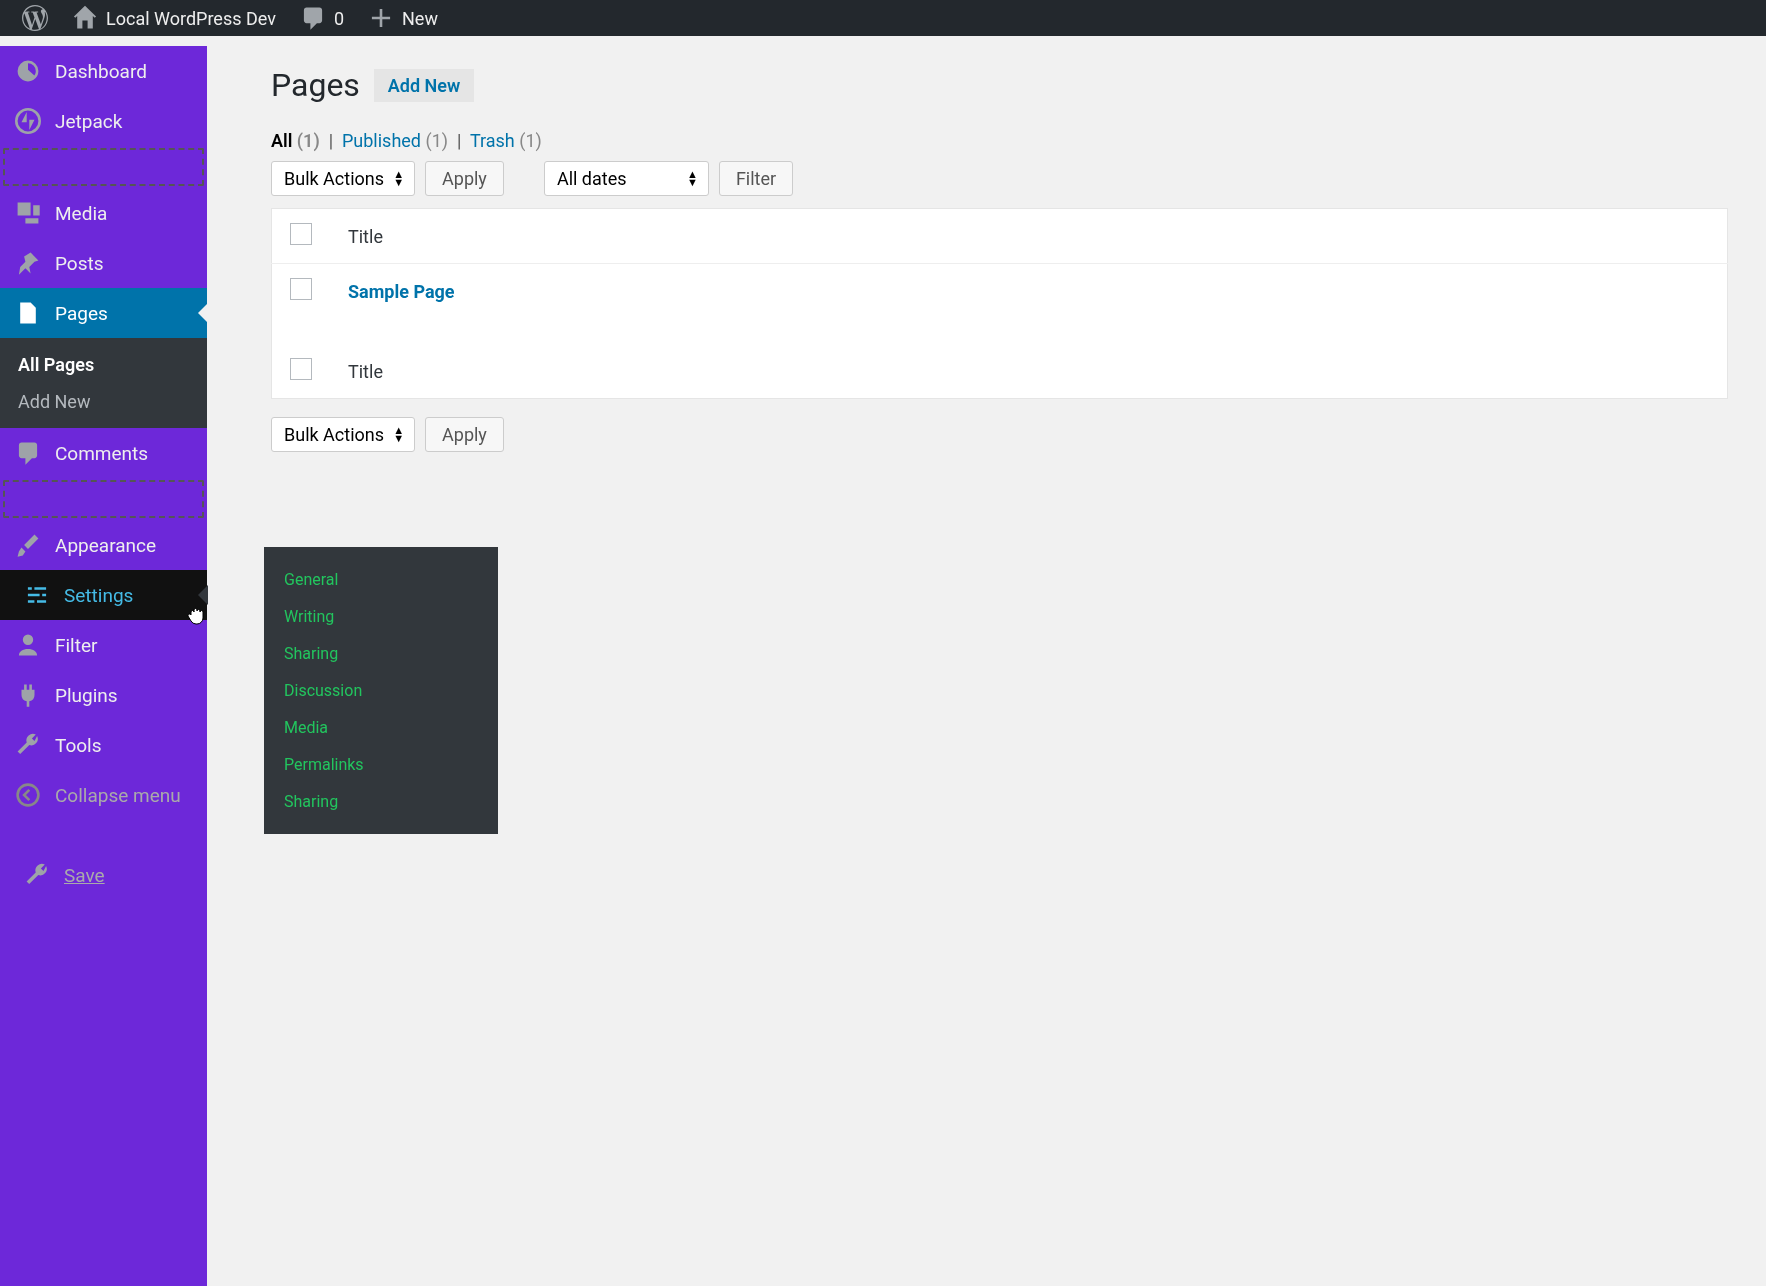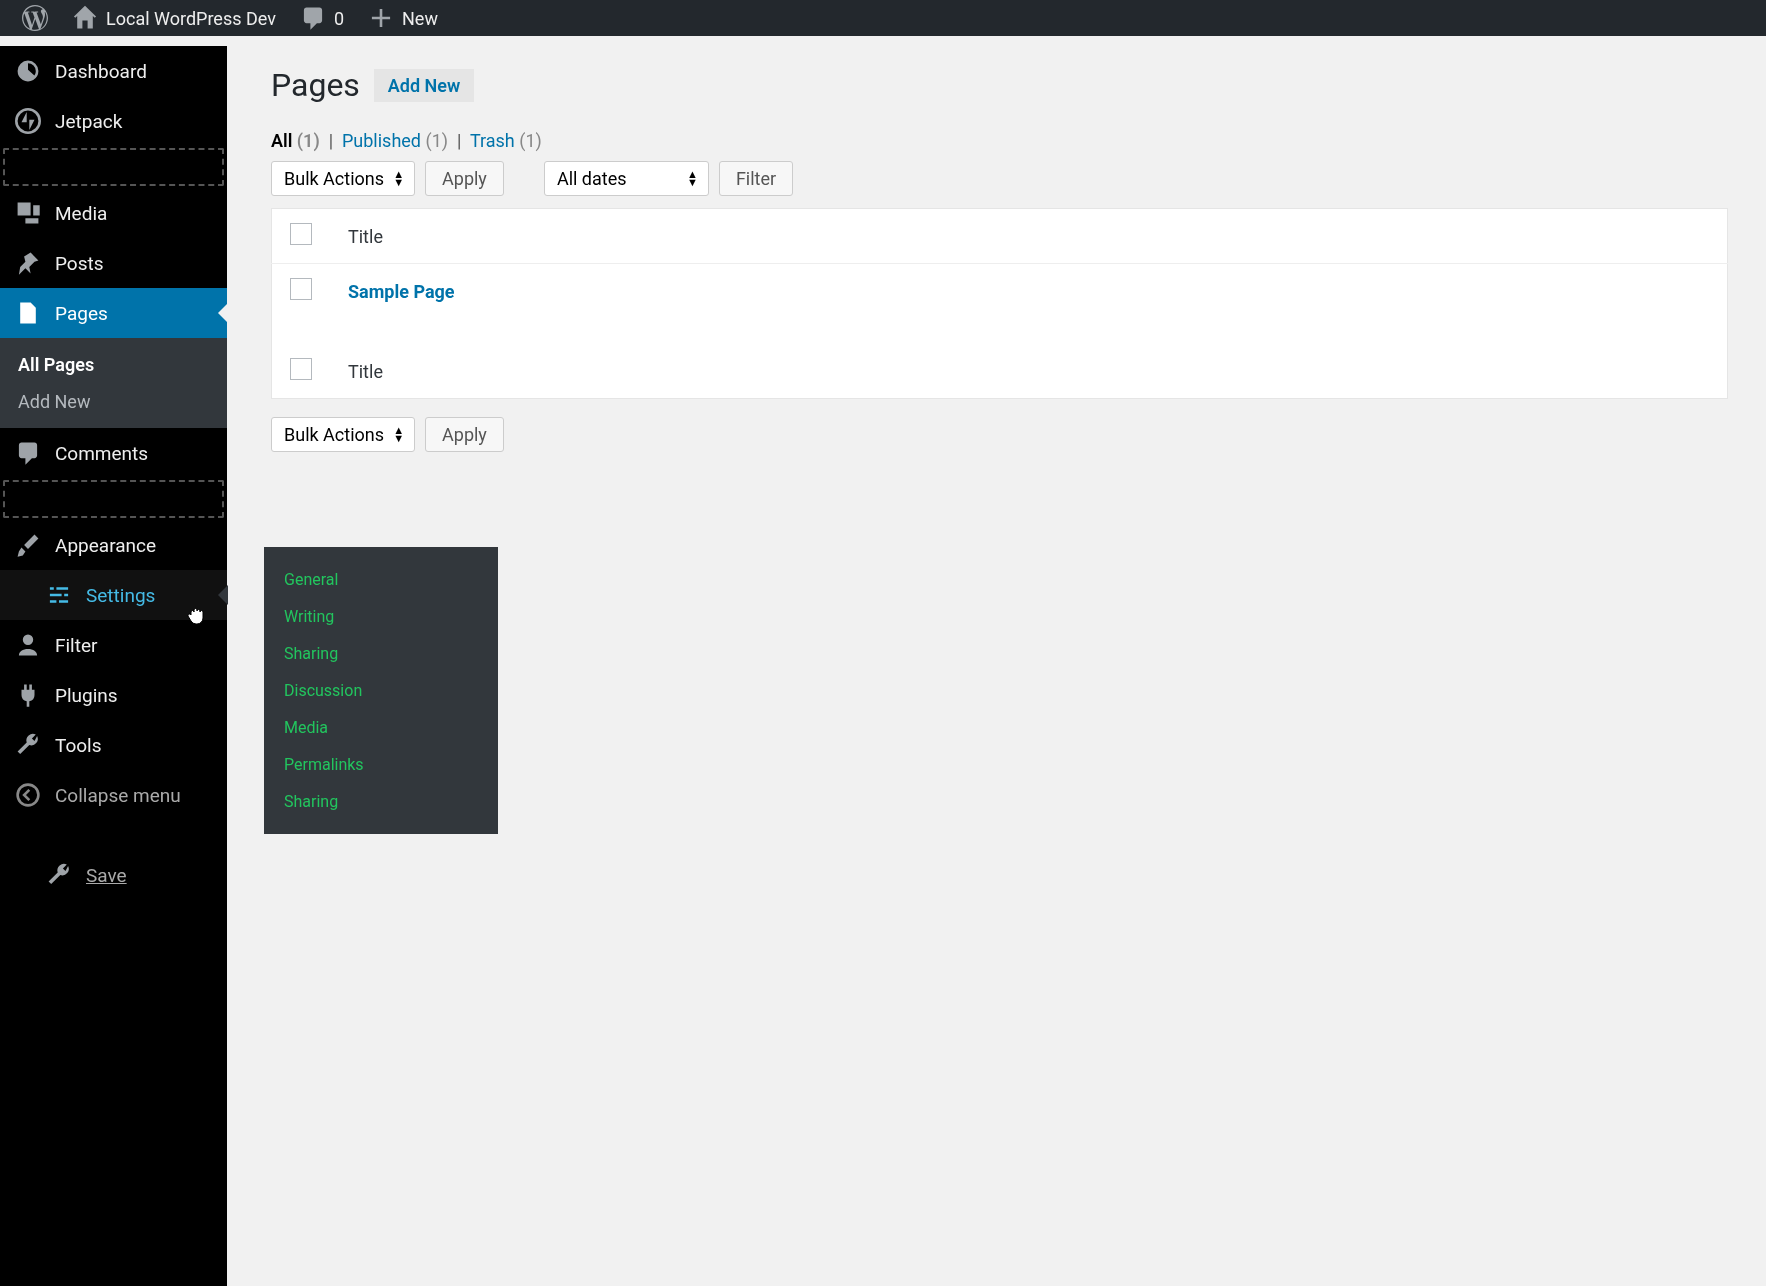--- a/index.html
+++ b/index.html
@@ -4,30 +4,30 @@
 <style>
 * { margin: 0; padding: 0; box-sizing: border-box; font-family: -apple-system, BlinkMacSystemFont, "Segoe UI", Roboto, sans-serif; }
 body { background: #f1f1f1; width: 1766px; height: 1286px; overflow: hidden; }
 
 
 .admin-bar { background: #23282d; height: 36px; display: flex; align-items: center; padding: 0 10px; color: #eee; font-size: 18px; }
 .admin-bar-item { display: flex; align-items: center; gap: 8px; padding: 0 12px; cursor: pointer; height: 46px; }
 .admin-bar-item svg { width: 26px; height: 26px; fill: #a0a5aa; }
 
 
-.sidebar { position: absolute; left: 0; top: 46px; bottom: 0; width: 227px; background: #000000; color: #eee; font-size: 19px; }
+.sidebar { position: absolute; left: 0; top: 46px; bottom: 0; width: 207px; background: #6d28d9; color: #eee; font-size: 19px; }
 .menu-item { display: flex; align-items: center; gap: 14px; padding: 12px 15px; cursor: pointer; color: #eee; }
 .menu-item svg, .menu-item .ico { width: 26px; height: 26px; fill: #9ea3a8; flex-shrink: 0; display:flex; align-items:center; justify-content:center; color:#9ea3a8; }
 .menu-item.current { background: #0073aa; color: #fff; position: relative; }
 .menu-item.current svg { fill: #fff; }
 .menu-item.current::after { content: ''; position: absolute; right: -1px; top: 50%; transform: translateY(-50%); border: 10px solid transparent; border-right-color: #f1f1f1; }
 .menu-item.hover { background: #111; color: #45bbe6; position: relative; }
 .menu-item.hover svg { fill: #45bbe6; }
 .menu-item.hover::after { content: ''; position: absolute; right: -1px; top: 50%; transform: translateY(-50%); border: 10px solid transparent; border-right-color: #32373c; }
-.menu-item.indent { padding-left: 46px; }
+.menu-item.indent { padding-left: 24px; }
 .submenu { background: #32373c; padding: 8px 0; }
 .submenu .sub-item { padding: 8px 18px; color: #b4b9be; font-size: 18px; cursor: pointer; }
 .submenu .sub-item.current { color: #fff; font-weight: 600; }
 .menu-separator { height: 38px; border: 2px dashed #555; margin: 2px 3px; border-radius: 2px; }
 
 
 .flyout { position: absolute; left: 264px; top: 547px; background: #32373c; width: 234px; padding: 14px 0; }
 .flyout-item { padding: 9px 20px; color: #22c55e; font-size: 16px; cursor: pointer; }
 
 

